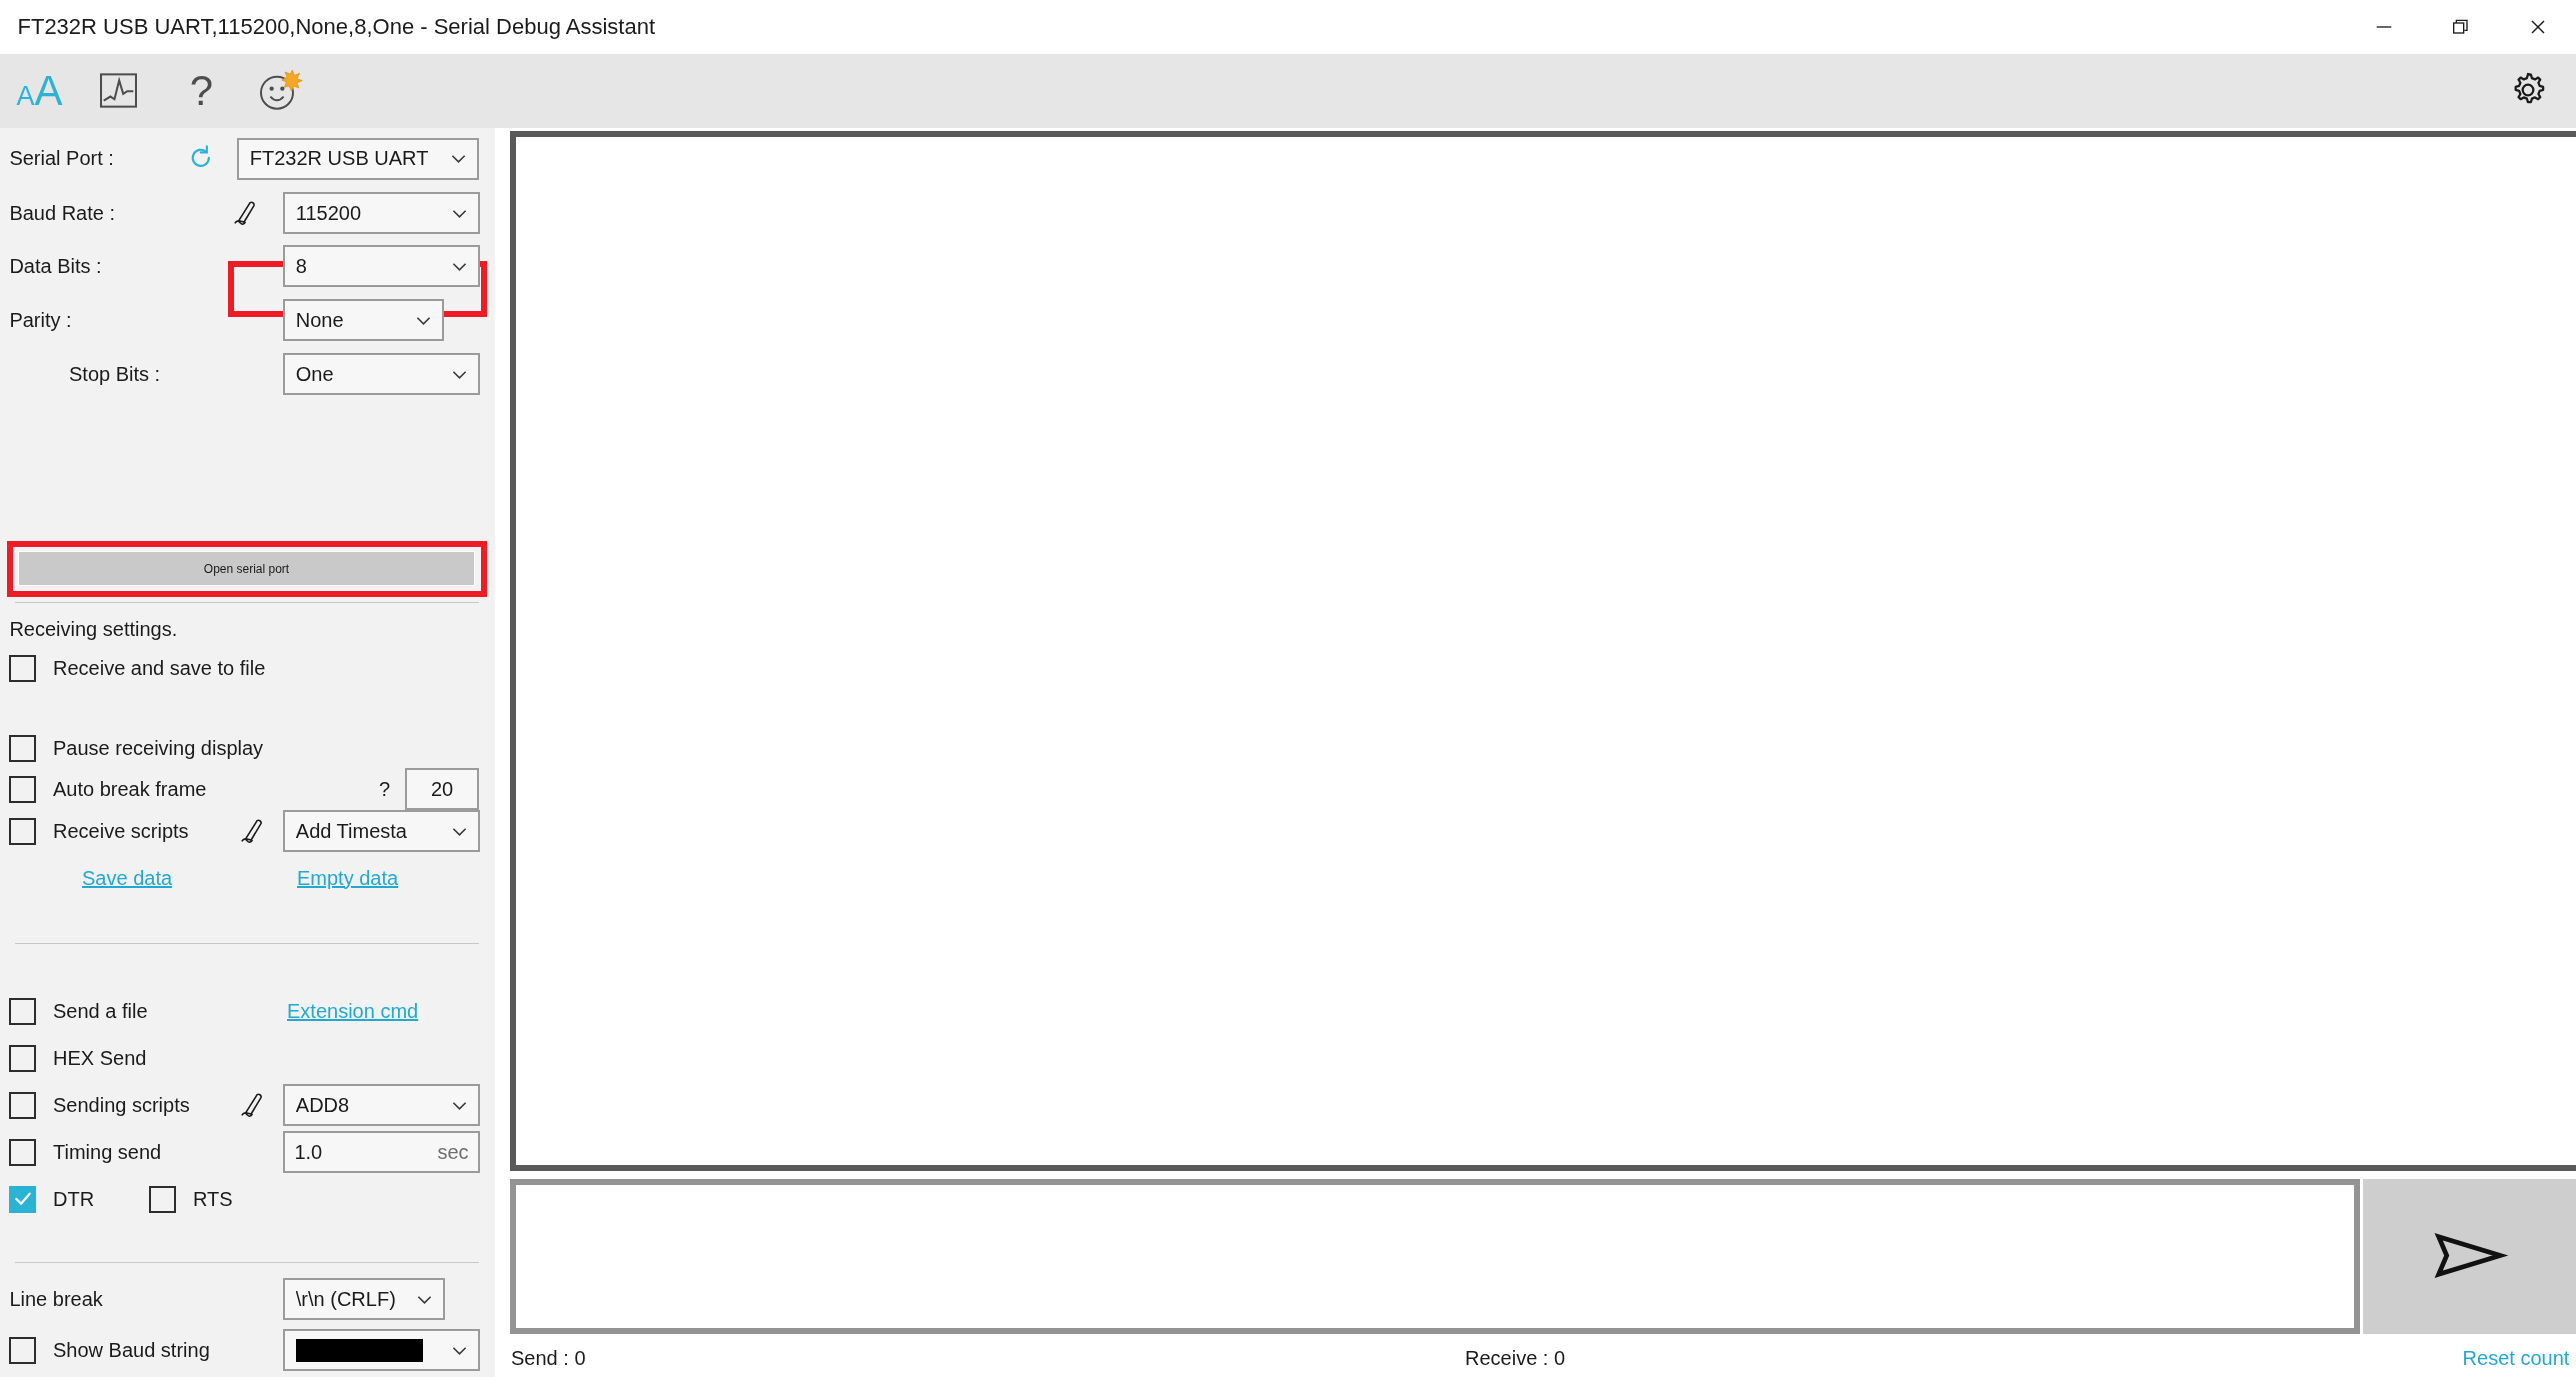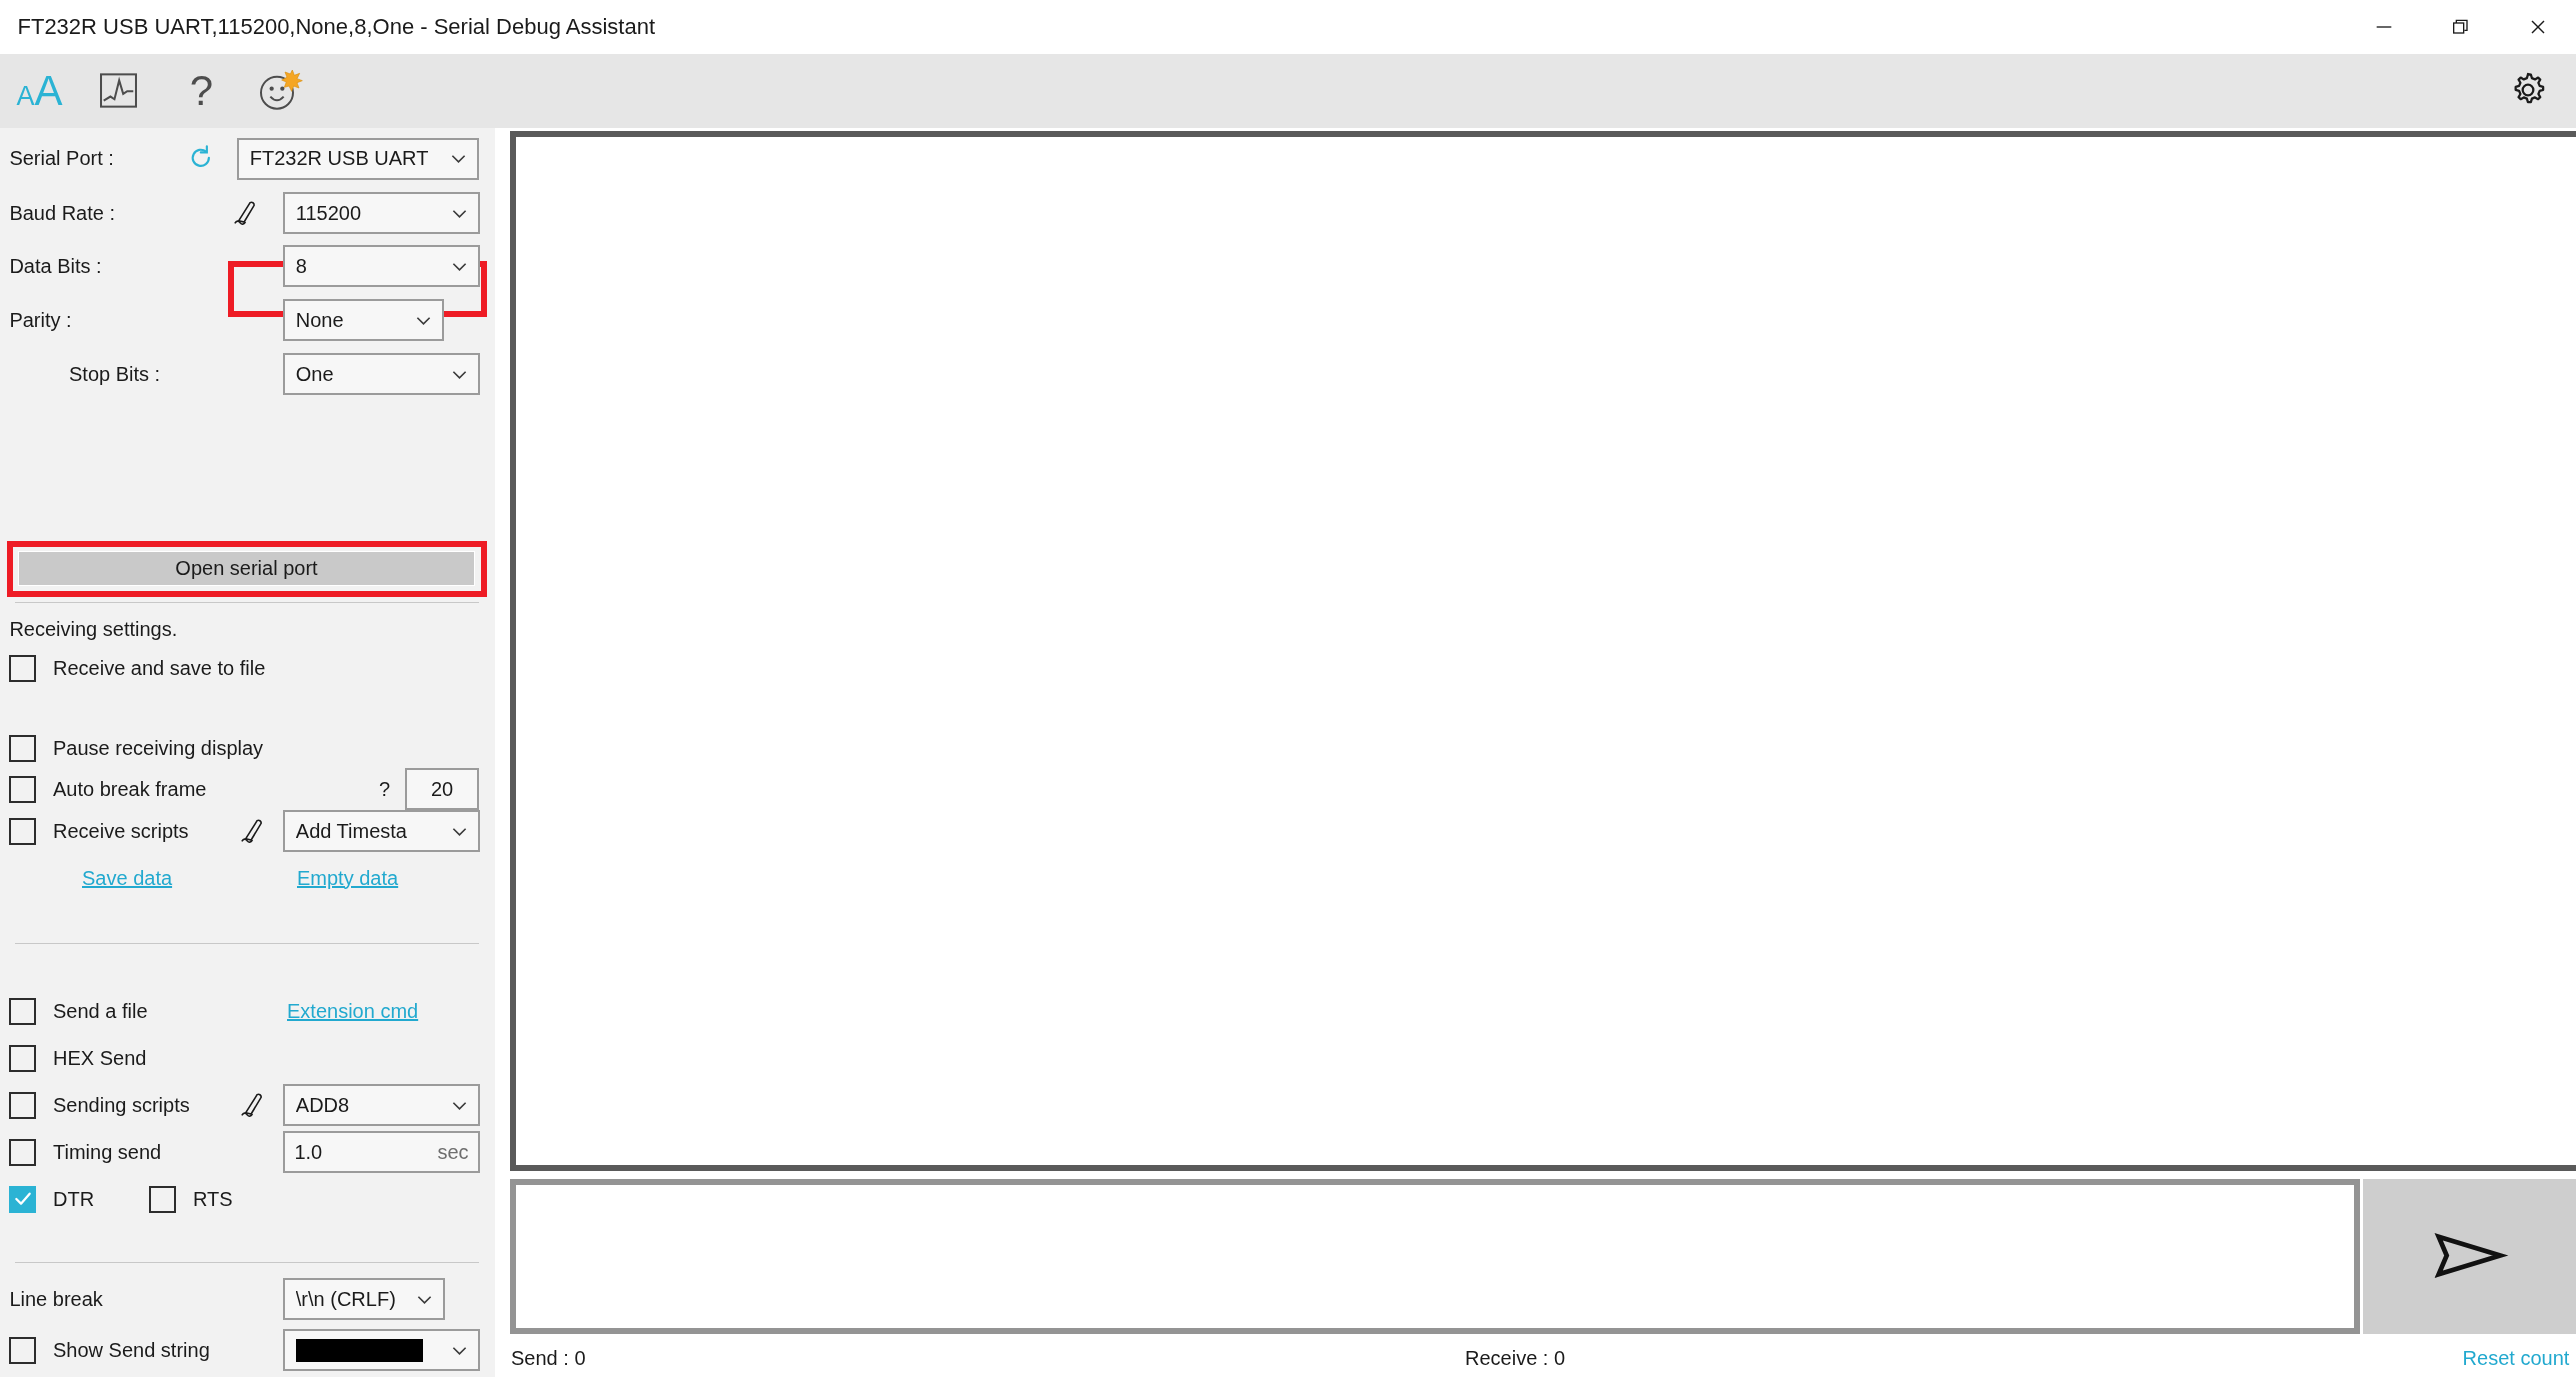--- a/index.html
+++ b/index.html
@@ -111,21 +111,21 @@
   #open-port-highlight {
     position: absolute; left: 6.7px; top: 413px;
     width: 480px; height: 56px;
     border: 6px solid #ee1c25; background: transparent;
   }
   #open-port-btn {
     position: absolute; left: 18px; top: 423px;
     width: 457px; height: 35px;
     background: #c9c9c9; border: 1.3px solid #ffffff;
     display: flex; align-items: center; justify-content: center;
-    font-size: 20px; color: #1b1b1b;
+    font-size: 12px; color: #1b1b1b;
   }
 
   
   #serial-highlight {
     position: absolute; left: 228px; top: 133px;
     width: 259px; height: 56px;
     border: 6px solid #ee1c25;
   }
 
   
@@ -435,21 +435,21 @@
       <span class="chev">
         <svg width="19" height="19" viewBox="0 0 28 28">
             <polyline points="5,10 14,19 23,10" fill="none" stroke="#3a3a3a" stroke-width="2.4"></polyline>
           </svg>
       </span>
     </div>
   </div>
 
   <div class="row" style="top:1202px;">
     <span class="cb" style="position:absolute;left:9.4px;"></span>
-    <span class="lbl" style="position:absolute;left:53px;">Show Send string</span>
+    <span class="lbl" style="position:absolute;left:53px;">Show Baud string</span>
     <div class="combo" style="position:absolute;left:283px;width:197px;">
       <span class="cv" style="display:flex;align-items:center;">
         <span style="display:inline-block;width:127px;height:23px;background:#000000;"></span>
       </span>
       <span class="chev">
         <svg width="19" height="19" viewBox="0 0 28 28">
             <polyline points="5,10 14,19 23,10" fill="none" stroke="#3a3a3a" stroke-width="2.4"></polyline>
           </svg>
       </span>
     </div>

